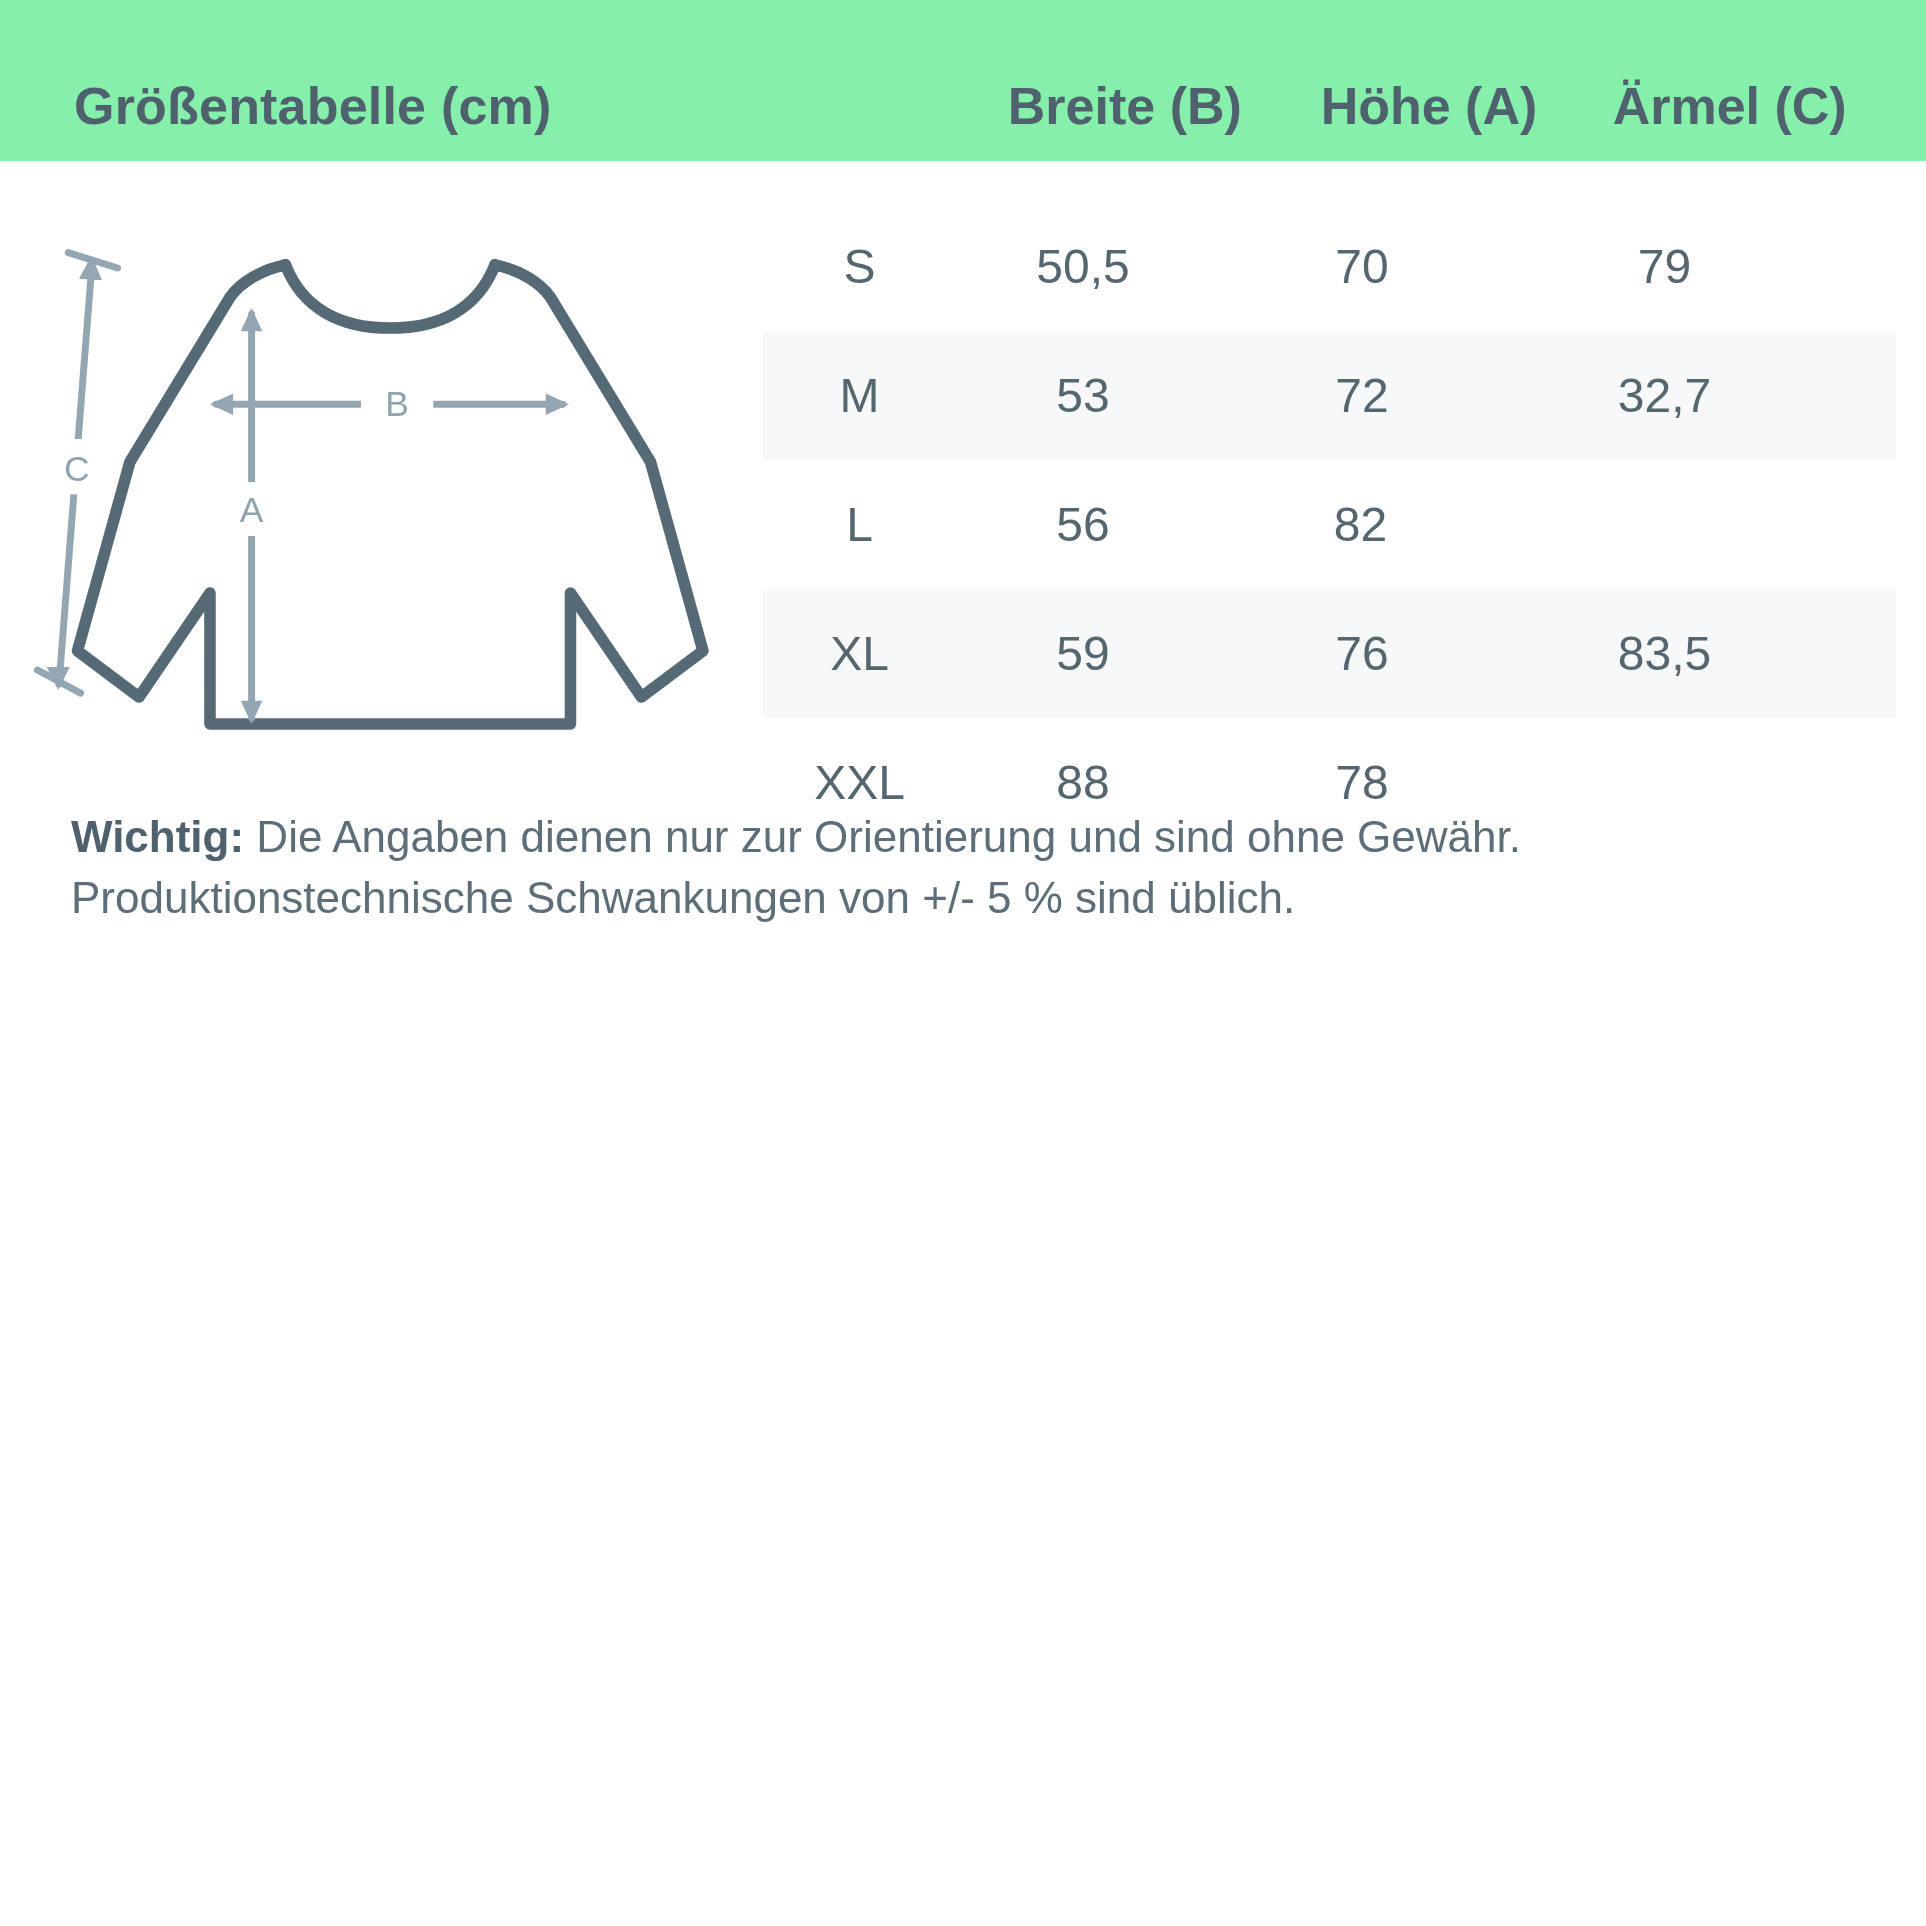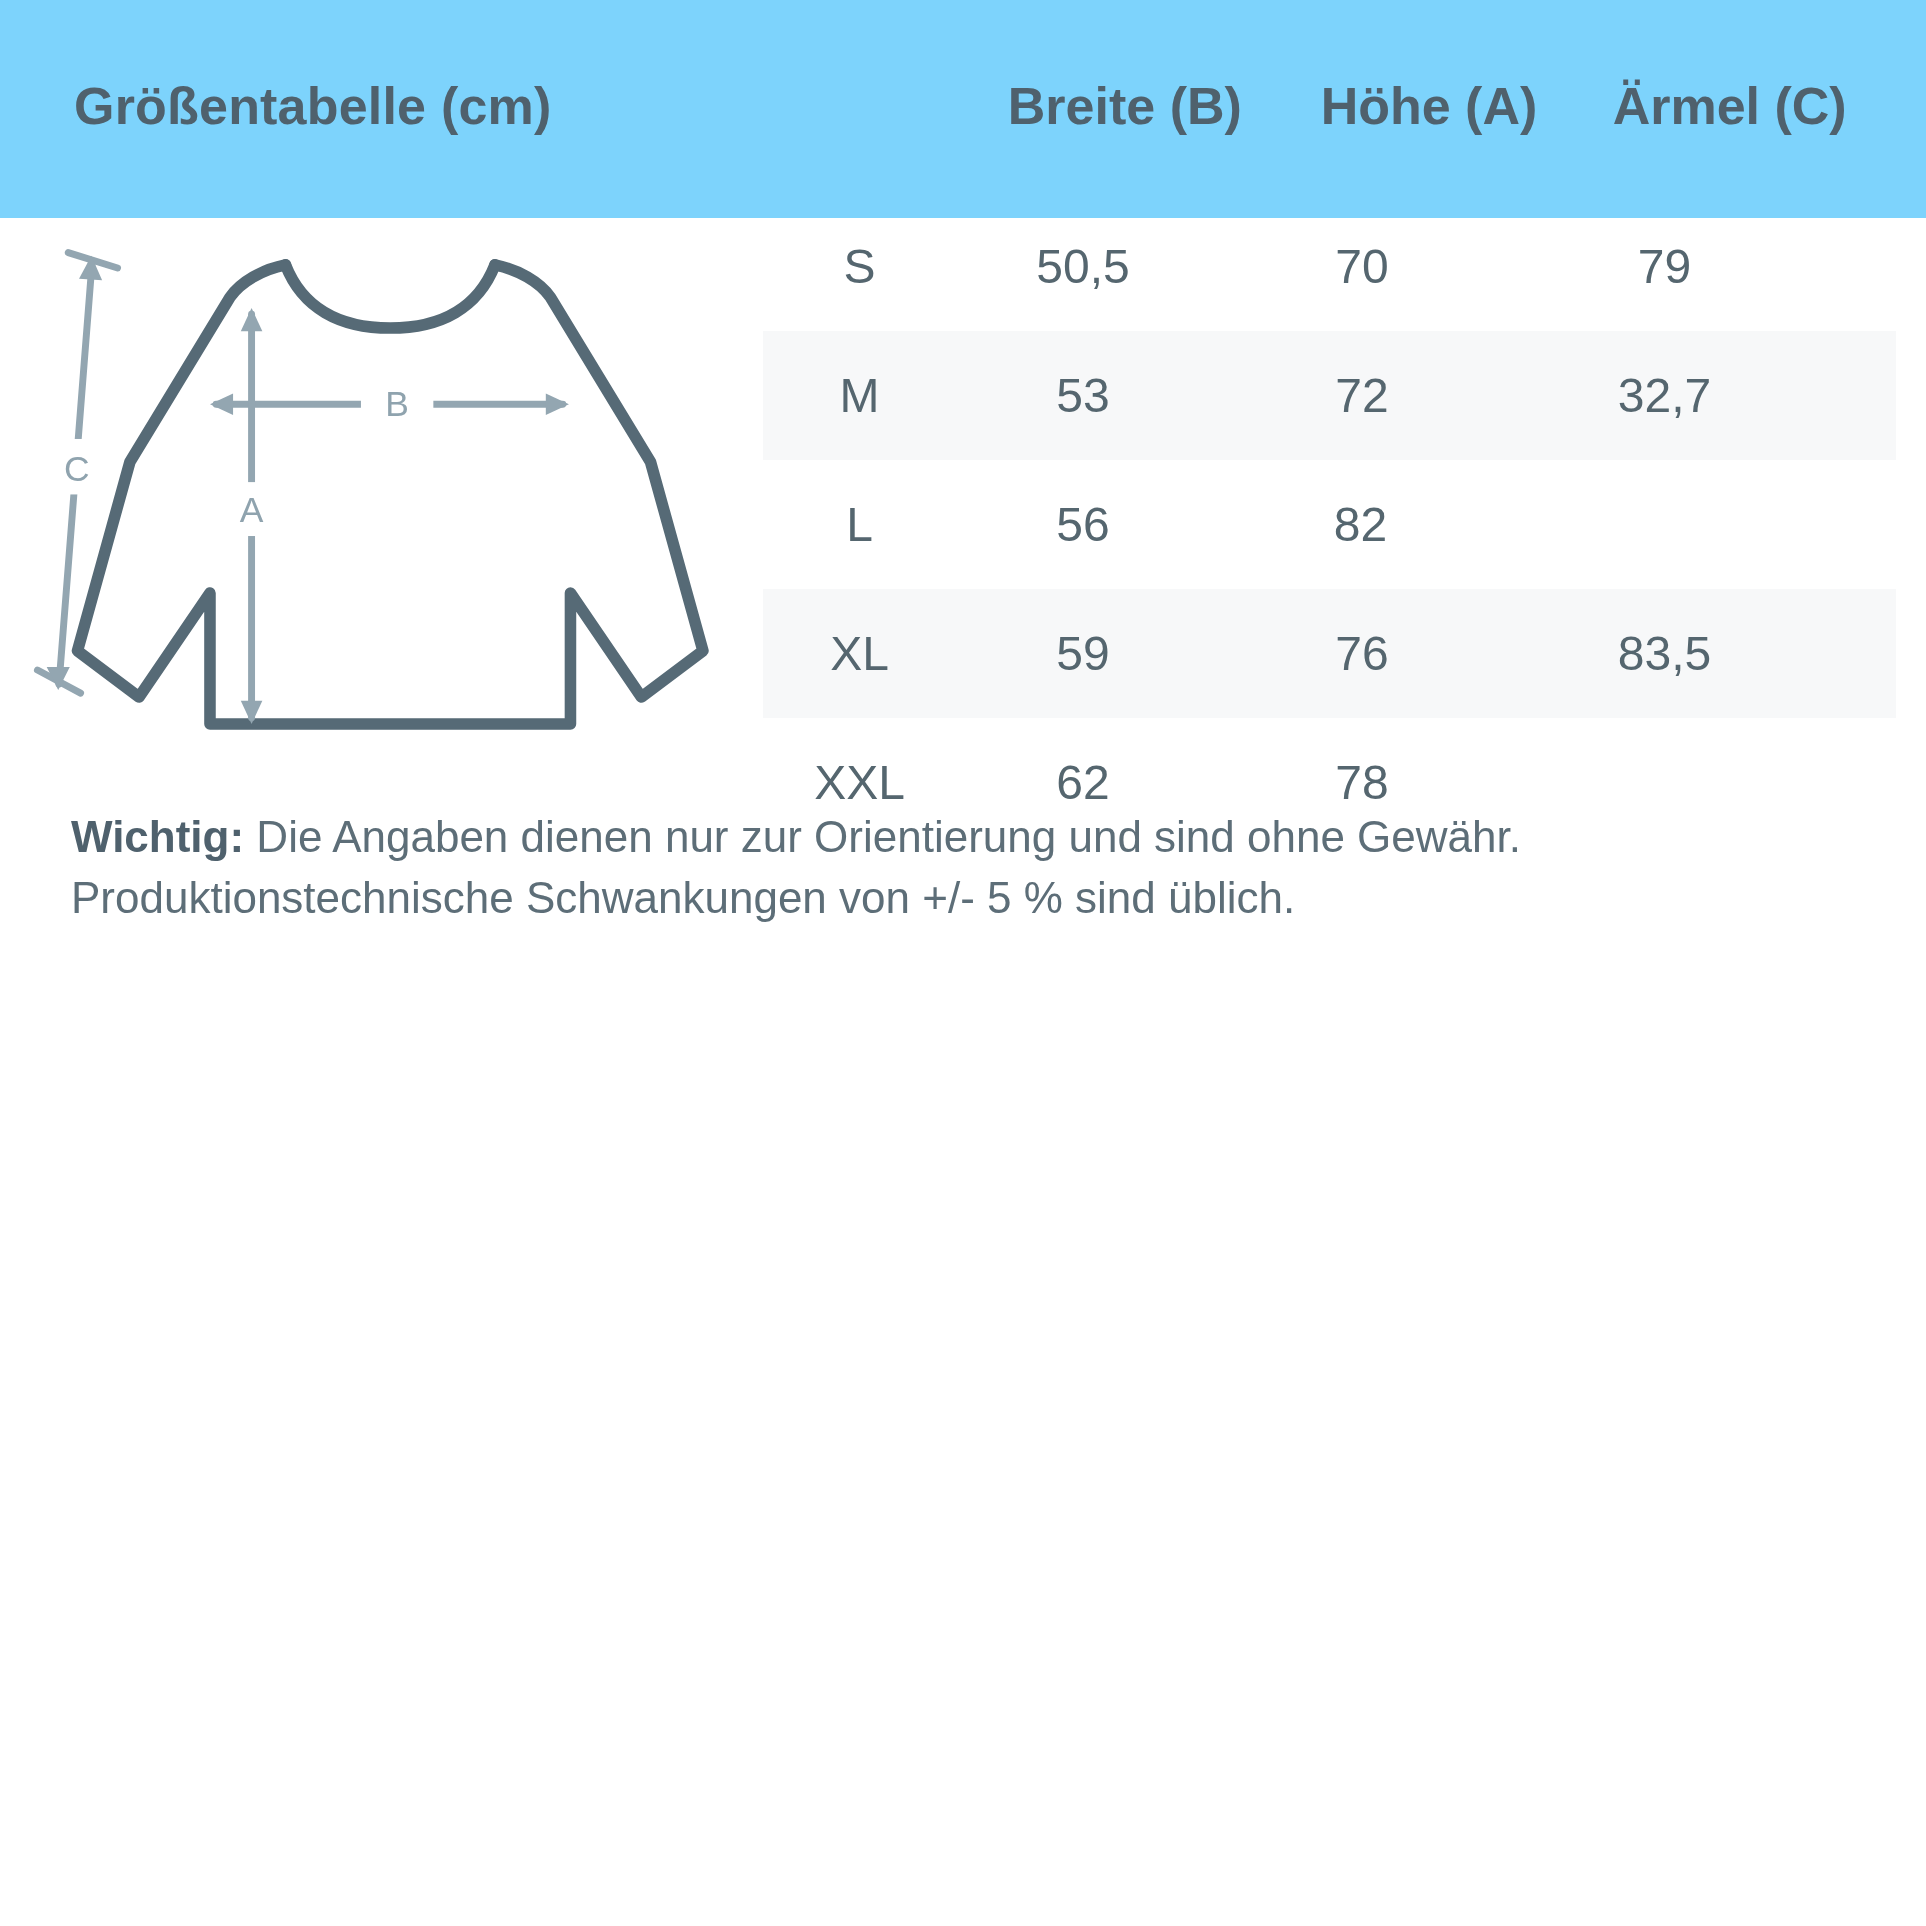--- a/index.html
+++ b/index.html
@@ -20,22 +20,22 @@
     position: relative;
     background: #ffffff;
   }
 
   
   .header {
     position: absolute;
     left: 0;
     top: 0;
     width: 1926px;
-    height: 218px;
-    background: #7dd3fc;
+    height: 161px;
+    background: #86efac;
     box-sizing: border-box;
   }
   .header-title {
     position: absolute;
     left: 74px;
     top: 76px;
     font-size: 52px;
     font-weight: bold;
     color: #4f616d;
     letter-spacing: 0.2px;
@@ -199,21 +199,21 @@
 
     <div class="row alt">
       <div class="cell c-size">XL</div>
       <div class="cell c-b">59</div>
       <div class="cell c-h">76</div>
       <div class="cell c-a">83,5</div>
     </div>
 
     <div class="row">
       <div class="cell c-size">XXL</div>
-      <div class="cell c-b">62</div>
+      <div class="cell c-b">88</div>
       <div class="cell c-h">78</div>
     </div>
 
   </div>
 
   <div class="note">
     <b>Wichtig:</b><span> Die Angaben dienen nur zur Orientierung und sind ohne Gewähr. Produktionstechnische Schwankungen von +/- 5 % sind üblich.</span>
   </div>
 
 </div>

